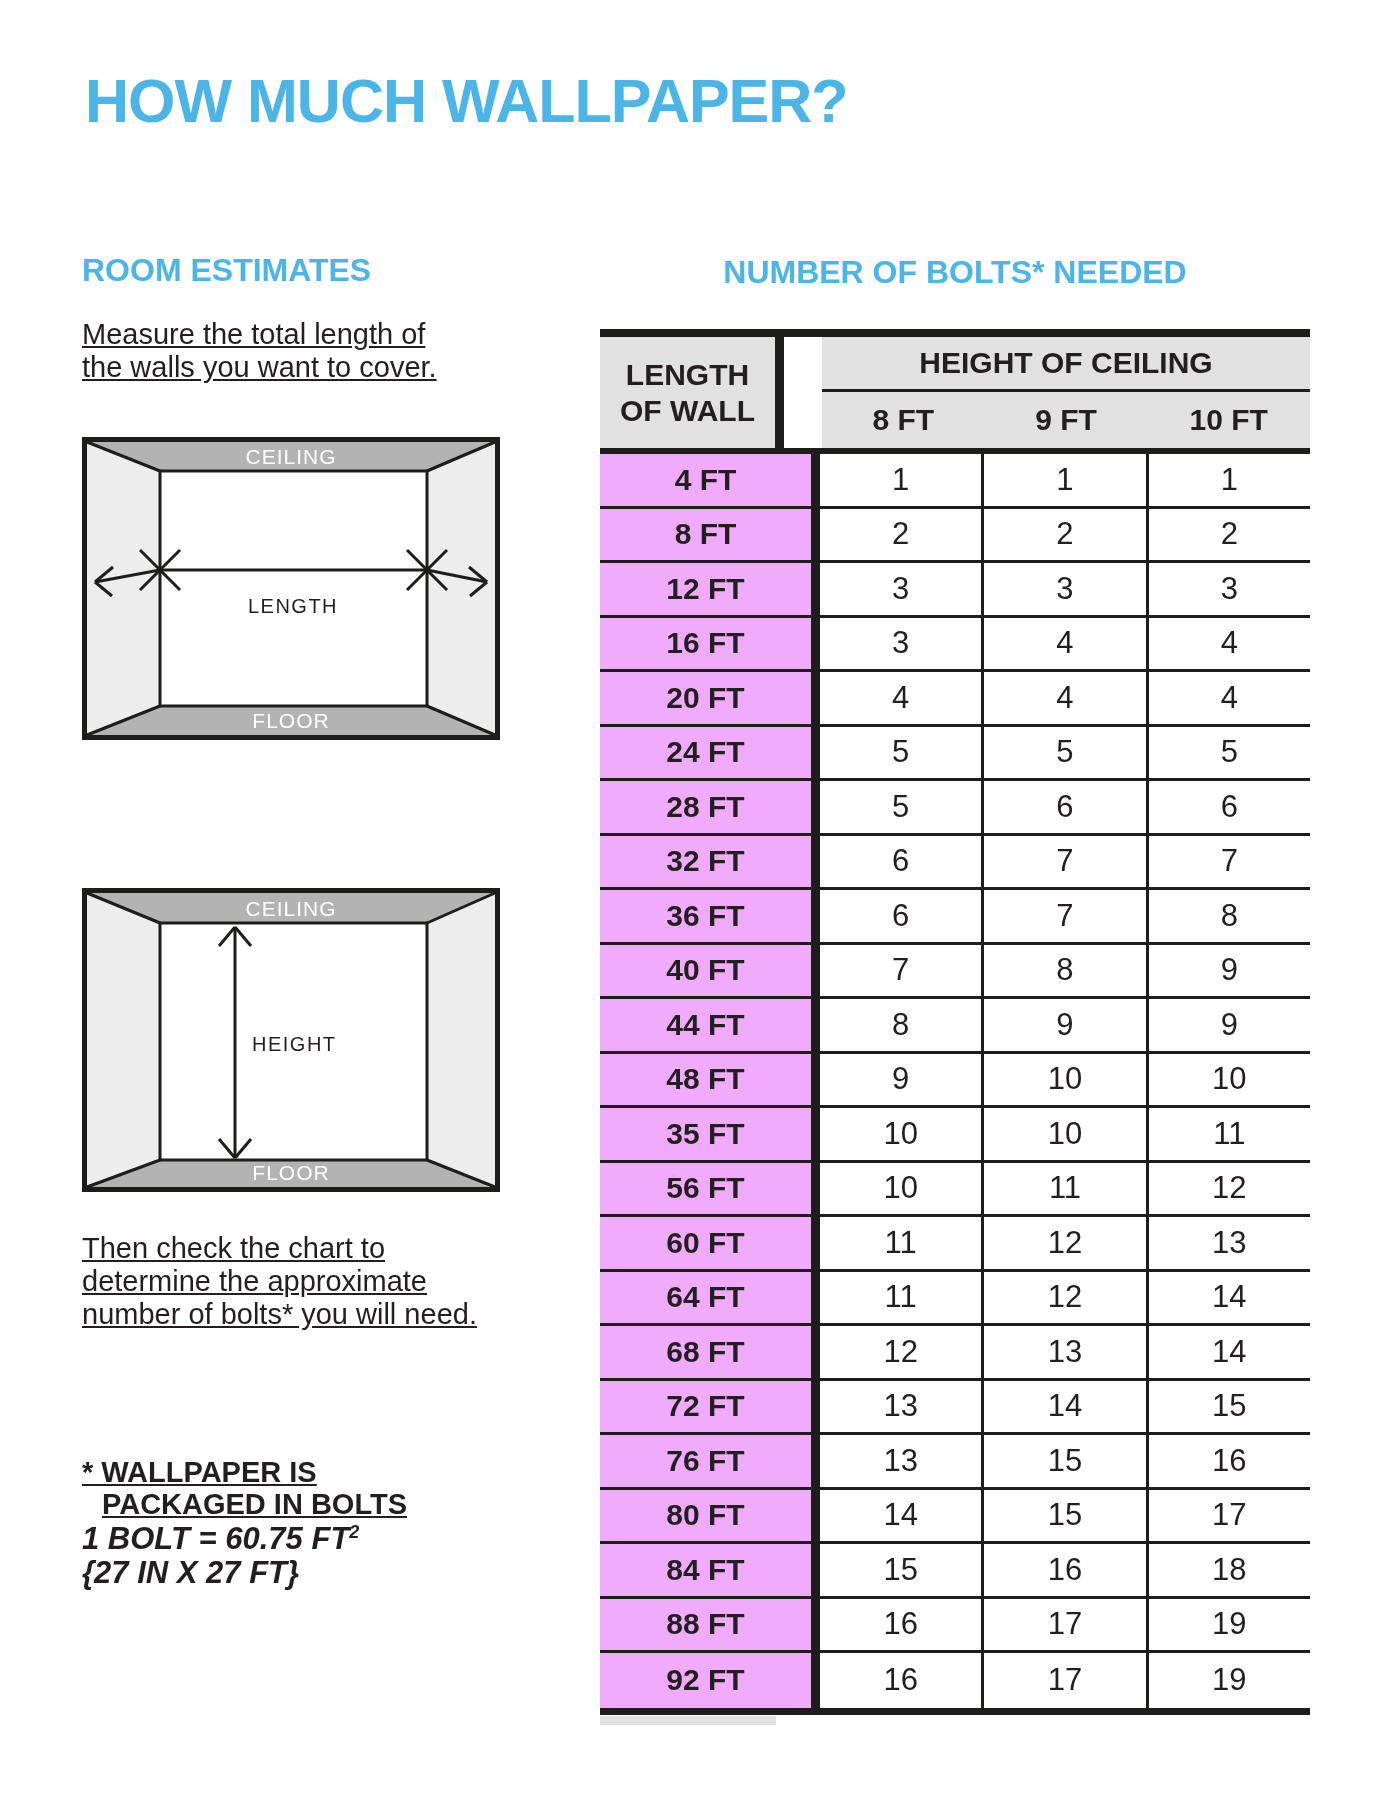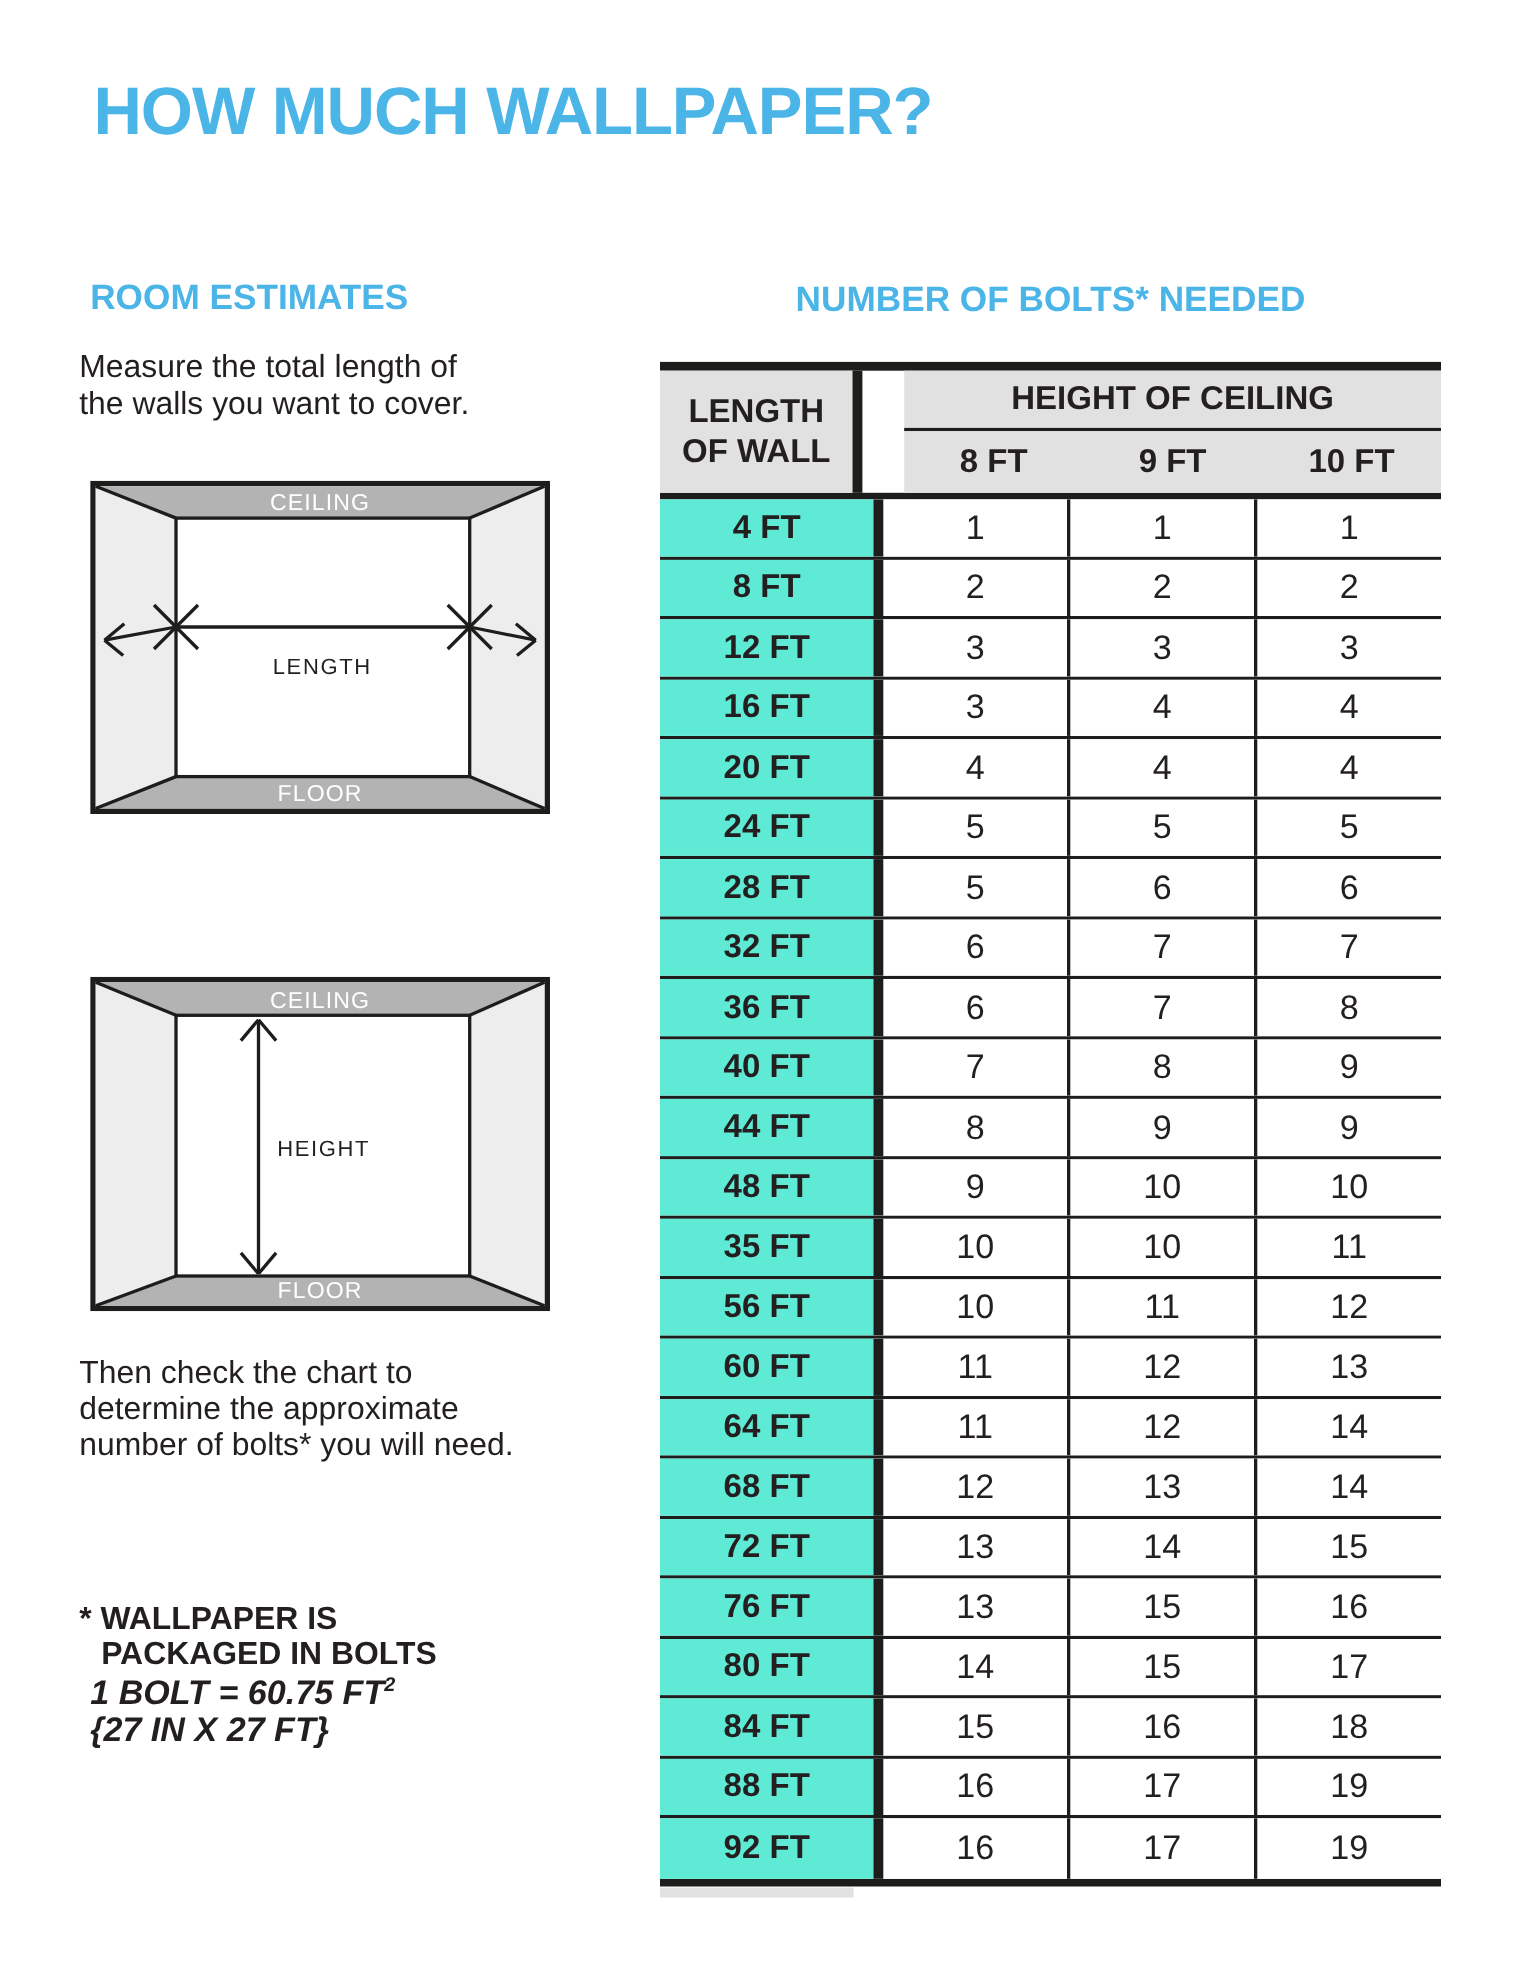--- a/index.html
+++ b/index.html
@@ -9,21 +9,21 @@
   }
   .abs{position:absolute;}
 
   
   .main-title{left:85px;top:66px;font-size:61px;font-weight:bold;letter-spacing:-1px;color:#4ab5e6;}
   .sec-head{font-size:32px;font-weight:bold;color:#4ab5e6;letter-spacing:0;}
   .left-head{left:82px;top:252px;}
   .right-head{left:600px;top:254px;width:710px;text-align:center;}
 
   
-  .copy{left:72px;font-size:29px;line-height:33px;white-space:pre-line;}
+  .copy{left:82px;font-size:29px;line-height:33px;white-space:pre-line;text-decoration:underline;}
   .p1{top:318px;}
   .p2{top:778px;}
   .p3{top:1232px;}
   .note{top:1424px;font-weight:bold;line-height:32px;padding-left:20px;text-indent:-20px;margin-top:32px;}
   .bolt-eq{top:1522px;font-weight:bold;font-size:31px;line-height:34px;font-style:italic;}
   .bolt-eq sup{font-size:0.58em;vertical-align:super;line-height:0;}
 
   
   .diag{left:82px;width:418px;}
   .d1{top:437px;height:303px;}
@@ -38,22 +38,22 @@
   .thead{display:flex;border-bottom:6px solid #1d1d1b;}
   .th-label{width:175px;display:flex;align-items:center;justify-content:center;
             font-size:30px;font-weight:bold;text-align:center;line-height:36px;white-space:pre-line;}
   .th-right{flex:1;border-left:9px solid #1d1d1b;padding-left:38px;}
   .th-ceiling{height:52px;border-bottom:3px solid #1d1d1b;display:flex;align-items:center;justify-content:center;
               font-size:30px;font-weight:bold;}
   .th-cols{height:56px;display:flex;}
   .th-col{flex:1;display:flex;align-items:center;justify-content:center;font-size:30px;font-weight:bold;}
   .tr{display:flex;height:54.5px;border-bottom:3px solid #1d1d1b;box-sizing:border-box;}
   .tr:last-child{border-bottom:none;}
-  .tr .lbl{width:194px;display:flex;align-items:center;justify-content:center;
-           font-size:30px;font-weight:bold;background:#5eead4;}
+  .tr .lbl{width:211px;display:flex;align-items:center;justify-content:center;
+           font-size:30px;font-weight:bold;background:#f0abfc;}
   .tr .vals{flex:1;border-left:9px solid #1d1d1b;display:flex;background:#ffffff;}
   .tr .cell{flex:1;display:flex;align-items:center;justify-content:center;font-size:31px;}
   .tr .cell + .cell{border-left:3px solid #1d1d1b;}
   .tbl-foot{left:600px;top:1716px;width:176px;height:9px;background:#e1e1e2;}
 </style>
 </head>
 <body>
 
 <div class="page">
 

